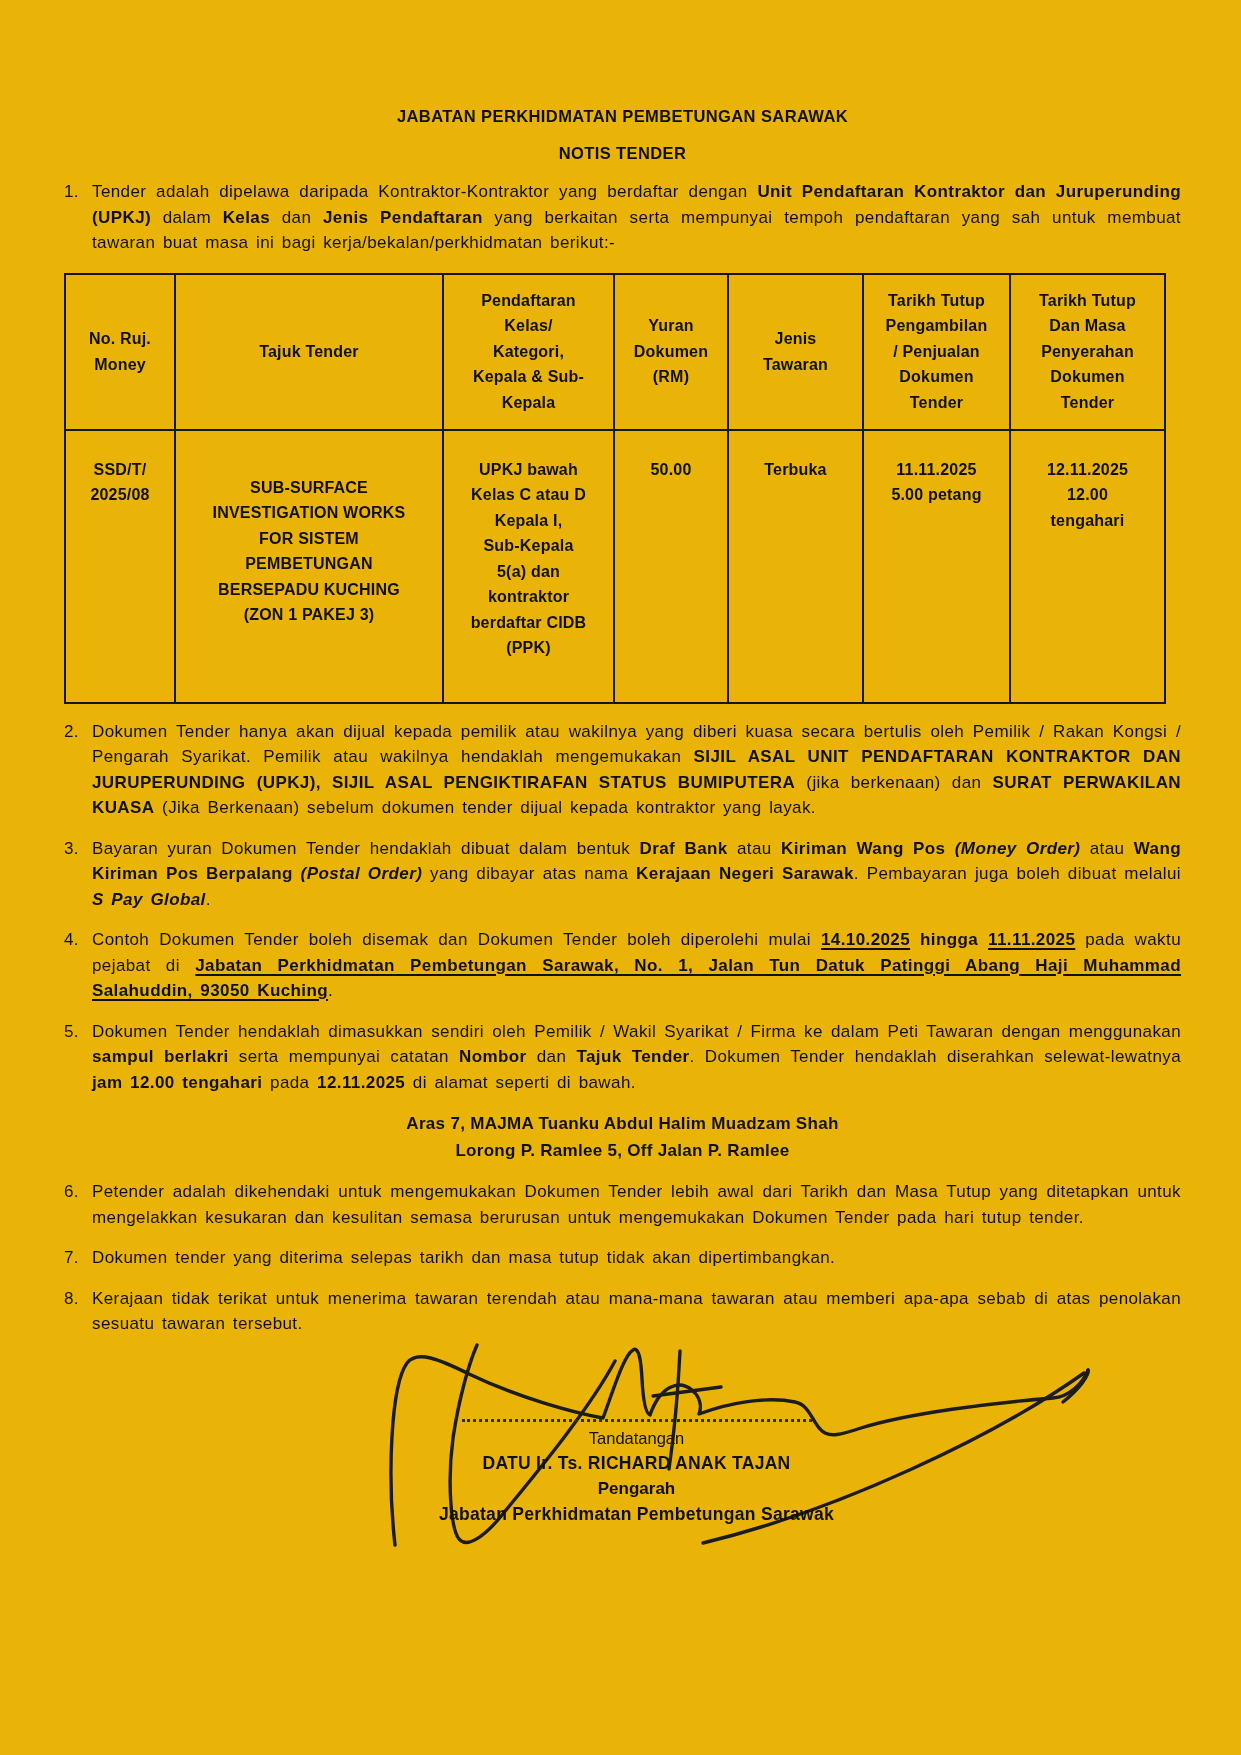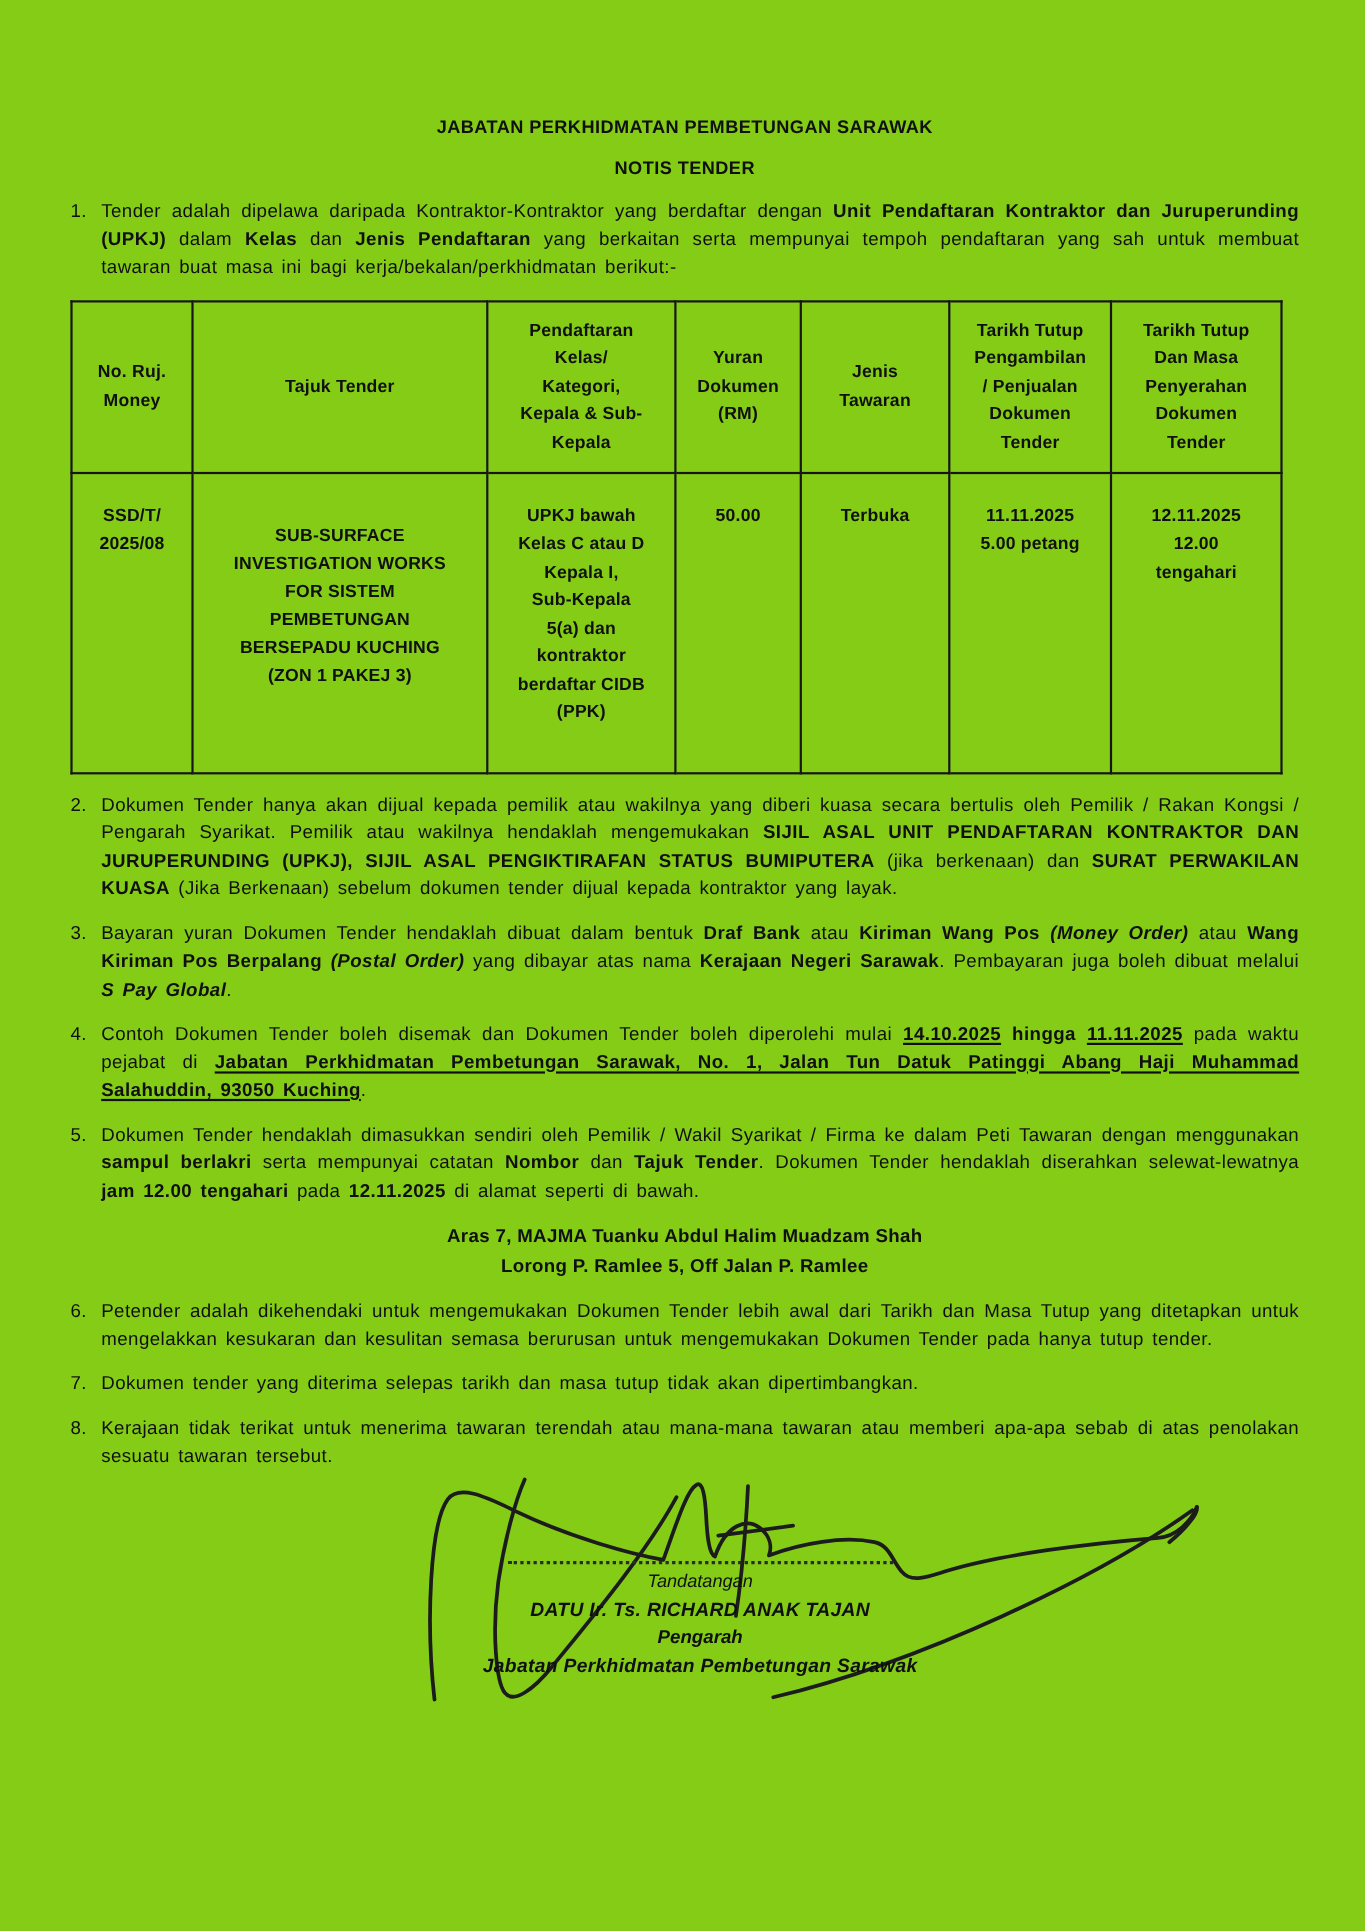--- a/index.html
+++ b/index.html
@@ -1,18 +1,18 @@
 <!DOCTYPE html>
 <html><head>
 <meta charset="utf-8">
 <style>
   html,body{margin:0;padding:0;background:#e8e8e8;}
   body{width:1241px;}
   .sheet{
-    width:1241px;height:1755px;background:#84cc16;color:#101010;
+    width:1241px;height:1755px;background:#eab308;color:#101010;
     font-family:"Liberation Sans",sans-serif;position:relative;overflow:hidden;
     box-sizing:border-box;padding:106px 60px 0 64px;
   }
   .title,.subtitle{
     text-align:center;font-weight:bold;font-size:16.5px;letter-spacing:.4px;line-height:21px;
   }
   .subtitle{margin-top:16px;}
   .para{
     display:flex;margin-top:15px;font-size:17px;line-height:25.5px;
     letter-spacing:.4px;word-spacing:2.5px;
@@ -32,21 +32,21 @@
   }
   table.tender th{height:150px;vertical-align:middle;}
   table.tender td{height:225px;vertical-align:top;padding-top:26px;}
   table.tender td.cell-tajuk{padding-top:44px;}
   .address{
     margin-top:16px;text-align:center;font-weight:bold;font-size:17px;
     line-height:26.5px;letter-spacing:.3px;
   }
   .sig{position:relative;height:215px;margin-top:6px;}
   .sig-art{position:absolute;left:283px;top:0;pointer-events:none;}
-  .sig-col{padding-top:76px;text-align:center;transform:translateX(14px);font-style:italic;}
+  .sig-col{padding-top:76px;text-align:center;transform:translateX(14px);}
   .dotline{width:350px;margin:0 auto;height:0;border-bottom:3px dotted #2b2b2b;}
   .sig-label{margin-top:4px;font-size:16.5px;line-height:25px;}
   .sig-name{font-weight:bold;font-size:17.5px;line-height:25px;letter-spacing:.3px;}
   .sig-role{font-weight:bold;font-size:17px;line-height:25px;}
   .sig-org{font-weight:bold;font-size:17.5px;line-height:26px;letter-spacing:.3px;}
 </style>
 </head>
 <body>
 
 <div class="sheet">
@@ -142,21 +142,21 @@
     <span class="ptext"><span>Dokumen Tender hendaklah dimasukkan sendiri oleh Pemilik / Wakil Syarikat / Firma ke dalam Peti Tawaran dengan menggunakan </span><span class="s-b">sampul berlakri</span><span> serta mempunyai catatan </span><span class="s-b">Nombor</span><span> dan </span><span class="s-b">Tajuk Tender</span><span>. Dokumen Tender hendaklah diserahkan selewat-lewatnya </span><span class="s-b">jam 12.00 tengahari</span><span> pada </span><span class="s-b">12.11.2025</span><span> di alamat seperti di bawah.</span></span>
   </div>
 
   <div class="address">
     <div>Aras 7, MAJMA Tuanku Abdul Halim Muadzam Shah</div>
     <div>Lorong P. Ramlee 5, Off Jalan P. Ramlee</div>
   </div>
 
   <div class="para">
     <span class="num">6.</span>
-    <span class="ptext"><span>Petender adalah dikehendaki untuk mengemukakan Dokumen Tender lebih awal dari Tarikh dan Masa Tutup yang ditetapkan untuk mengelakkan kesukaran dan kesulitan semasa berurusan untuk mengemukakan Dokumen Tender pada hanya tutup tender.</span></span>
+    <span class="ptext"><span>Petender adalah dikehendaki untuk mengemukakan Dokumen Tender lebih awal dari Tarikh dan Masa Tutup yang ditetapkan untuk mengelakkan kesukaran dan kesulitan semasa berurusan untuk mengemukakan Dokumen Tender pada hari tutup tender.</span></span>
   </div>
   <div class="para">
     <span class="num">7.</span>
     <span class="ptext"><span>Dokumen tender yang diterima selepas tarikh dan masa tutup tidak akan dipertimbangkan.</span></span>
   </div>
   <div class="para">
     <span class="num">8.</span>
     <span class="ptext"><span>Kerajaan tidak terikat untuk menerima tawaran terendah atau mana-mana tawaran atau memberi apa-apa sebab di atas penolakan sesuatu tawaran tersebut.</span></span>
   </div>
 

